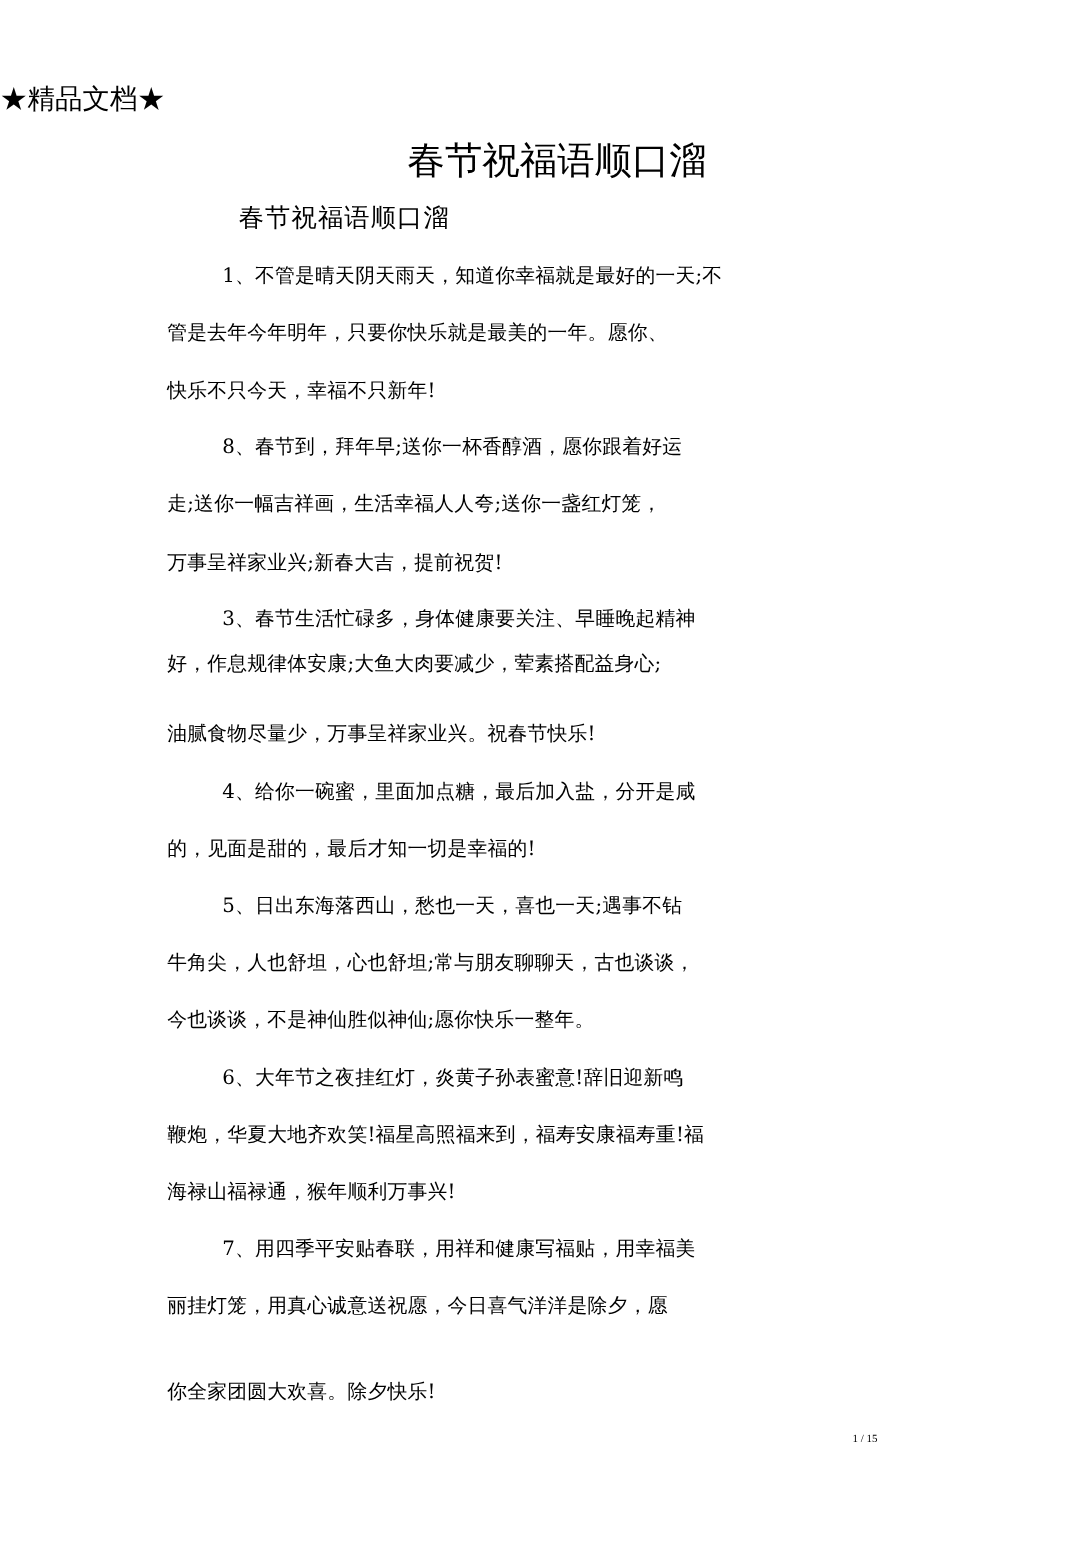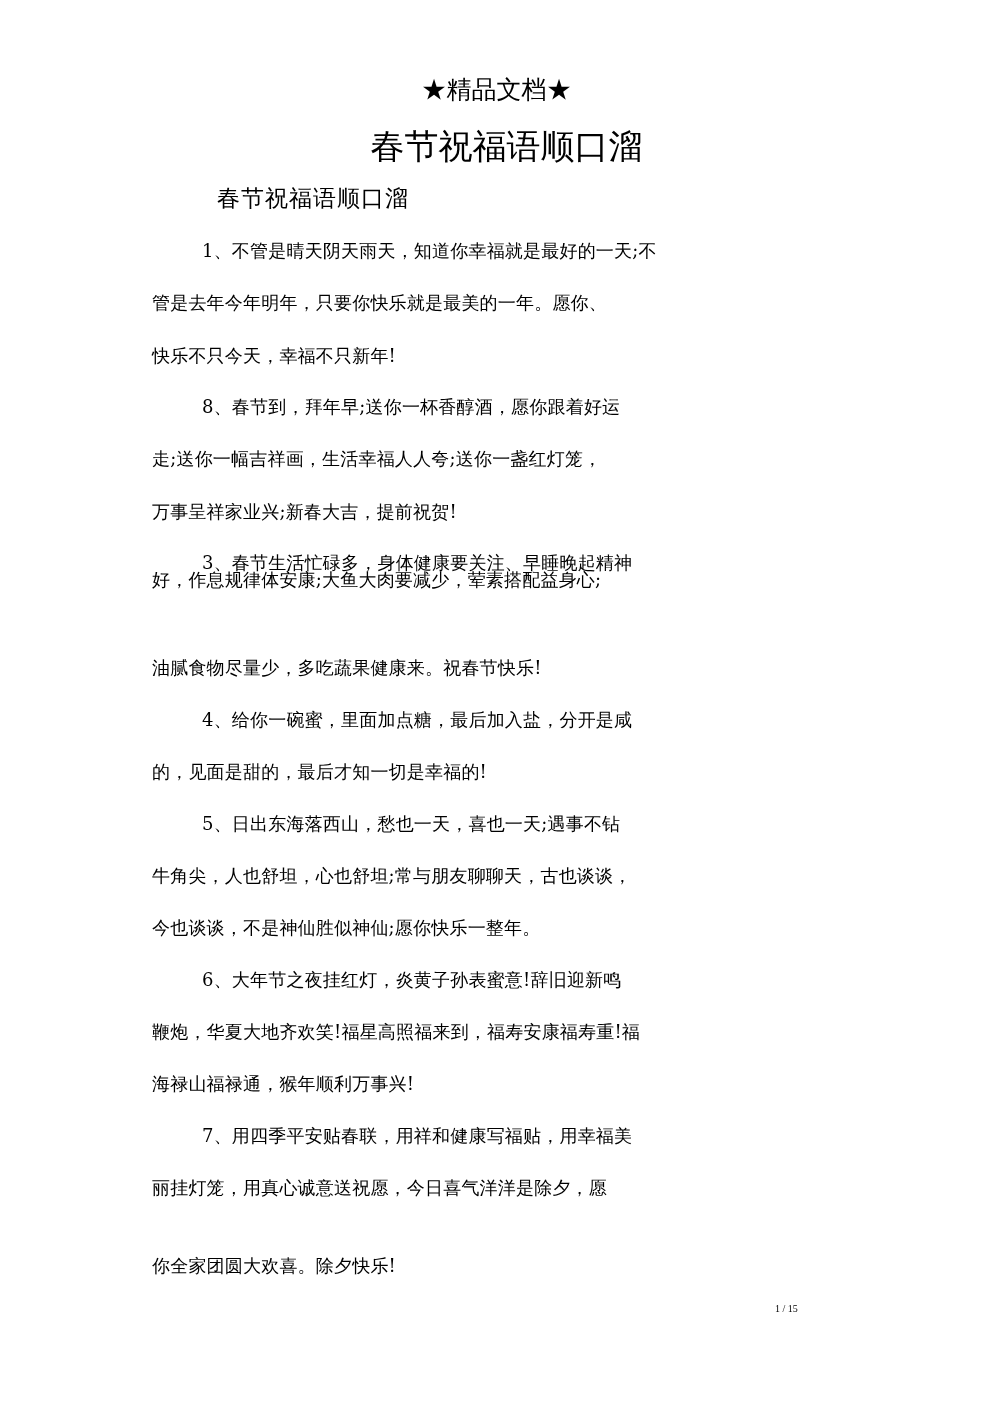--- a/index.html
+++ b/index.html
@@ -20,21 +20,20 @@
       left: 0; top: 0;
       width: 993px;
       height: 1404px;
       background: #ffffff;
     }
     .header-badge {
       position: absolute;
       left: 0;
       width: 993px;
       top: 72px;
-      text-align: center;
       font-size: 25px;
       line-height: 36px;
       letter-spacing: 0px;
     }
     .doc-title {
       position: absolute;
       left: 0;
       width: 1013px;
       top: 122px;
       text-align: center;
@@ -88,22 +87,22 @@
   </div>
 
   <div>
     <div class="line indent" style="top:389px;">8、春节到，拜年早;送你一杯香醇酒，愿你跟着好运</div>
     <div class="line" style="top:441px;">走;送你一幅吉祥画，生活幸福人人夸;送你一盏红灯笼，</div>
     <div class="line" style="top:494px;">万事呈祥家业兴;新春大吉，提前祝贺!</div>
   </div>
 
   <div>
     <div class="line indent" style="top:545px;">3、春节生活忙碌多，身体健康要关注、早睡晚起精神</div>
-    <div class="line" style="top:562px;text-align:center;">好，作息规律体安康;大鱼大肉要减少，荤素搭配益身心;</div>
-    <div class="line" style="top:650px;">油腻食物尽量少，多吃蔬果健康来。祝春节快乐!</div>
+    <div class="line" style="top:586px;text-align:center;">好，作息规律体安康;大鱼大肉要减少，荤素搭配益身心;</div>
+    <div class="line" style="top:650px;">油腻食物尽量少，万事呈祥家业兴。祝春节快乐!</div>
   </div>
 
   <div>
     <div class="line indent" style="top:702px;">4、给你一碗蜜，里面加点糖，最后加入盐，分开是咸</div>
     <div class="line" style="top:754px;">的，见面是甜的，最后才知一切是幸福的!</div>
   </div>
 
   <div>
     <div class="line indent" style="top:806px;">5、日出东海落西山，愁也一天，喜也一天;遇事不钻</div>
     <div class="line" style="top:858px;">牛角尖，人也舒坦，心也舒坦;常与朋友聊聊天，古也谈谈，</div>

